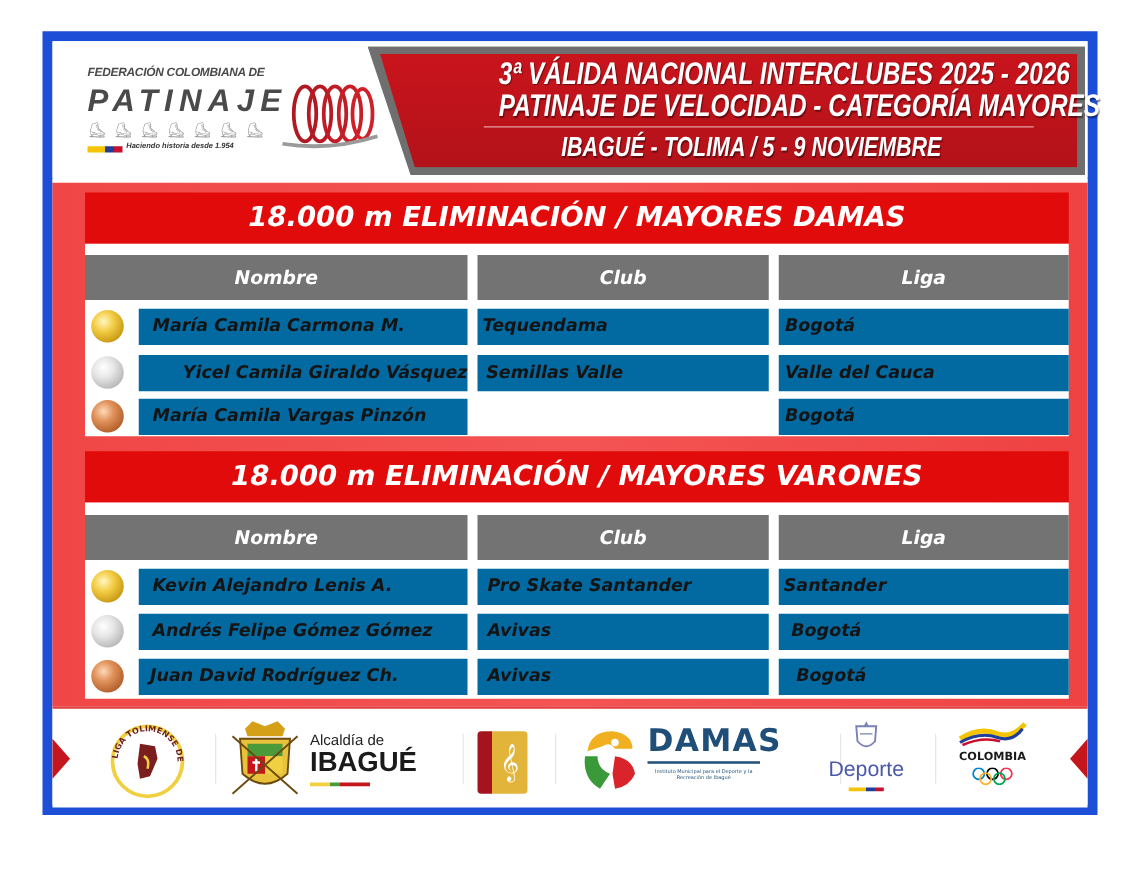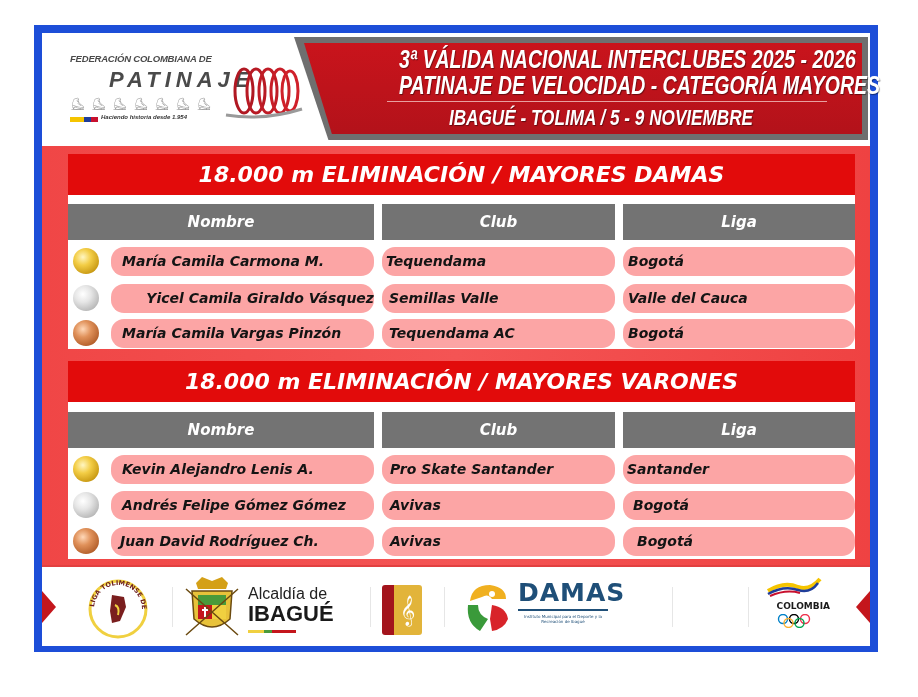--- a/index.html
+++ b/index.html
@@ -2,40 +2,40 @@
 <html><head>
 <meta charset="utf-8">
 <style>
   html, body { margin: 0; padding: 0; background: #ffffff; }
   body { width: 918px; height: 697px; position: relative; overflow: hidden; font-family: "DejaVu Sans", sans-serif; }
   .frame { position: absolute; left: 34px; top: 25px; width: 828px; height: 611px; border: 8px solid #1d4ed8; background: #ffffff; }
   
   .hdr { position: absolute; left: 0; top: 0; width: 828px; height: 109px; background: #ffffff; }
   .logo-fed { position: absolute; left: 22px; top: 14px; width: 240px; height: 86px; }
   .fed-line1 { position: absolute; left: 6px; top: 6px; font-size: 9.5px; font-style: italic; font-weight: bold; color: #4a4a4a; letter-spacing: -0.2px; font-family: "Liberation Sans", sans-serif; }
-  .fed-line2 { position: absolute; left: 6px; top: 20px; font-size: 22px; font-style: italic; font-weight: bold; color: #4a4a4a; letter-spacing: 5px; font-family: "Liberation Sans", sans-serif; margin-left: 39px; }
+  .fed-line2 { position: absolute; left: 6px; top: 20px; font-size: 25px; font-style: italic; font-weight: bold; color: #4a4a4a; letter-spacing: 5px; font-family: "Liberation Sans", sans-serif; }
   .fed-figs { position: absolute; left: 6px; top: 50px; font-size: 12px; color: #9a9a9a; letter-spacing: 1px; }
   .fed-flag { position: absolute; left: 6px; top: 70px; width: 28px; height: 5px; background: linear-gradient(90deg, #f5c400 0 50%, #1f3d99 50% 75%, #c8102e 75%); }
   .fed-motto { position: absolute; left: 37px; top: 67px; font-size: 6px; font-style: italic; font-weight: bold; color: #333; font-family: "Liberation Sans", sans-serif; }
   .fed-rings { position: absolute; left: 160px; top: 18px; width: 80px; height: 58px; }
   .banner-wrap { position: absolute; left: 252px; top: 4px; width: 574px; height: 103px; background: #6f6f6f; clip-path: polygon(0 0, 100% 0, 100% 100%, 6% 100%); }
   .banner { position: absolute; left: 262px; top: 10px; width: 558px; height: 91px; background: linear-gradient(180deg, #c9141c 0%, #b3121a 100%); clip-path: polygon(0 0, 100% 0, 100% 100%, 5% 100%); }
   .banner-line { position: absolute; left: 300px; right: 10px; text-align: center; color: #ffffff; font-family: "Liberation Sans", sans-serif; font-weight: bold; font-style: italic; transform: scaleX(0.78); transform-origin: center; white-space: nowrap; text-shadow: 1px 1px 1px rgba(0,0,0,0.45); }
   .bl1 { top: 12px; font-size: 25px; }
   .bl2 { top: 38px; font-size: 25px; }
   .bl3 { top: 72px; font-size: 22px; }
   .banner-rule { position: absolute; left: 345px; width: 440px; top: 68px; height: 1px; background: #e8a0a0; }
 
   
   .body { position: absolute; left: 0; top: 110px; width: 828px; height: 420px; background: linear-gradient(90deg, #f04646 0%, #f45454 50%, #ef4242 100%); border-top: 3px solid #ffffff; }
   .section { position: absolute; left: 26px; width: 787px; font-style: italic; }
   .title-bar { position: absolute; left: 0; top: 0; width: 787px; height: 41px; background: #e20b0b; color: #ffffff; font-weight: bold; font-size: 22px; text-align: center; line-height: 41px; white-space: nowrap; }
   .table-bg { position: absolute; left: 0; top: 41px; width: 787px; background: #ffffff; }
   .th { position: absolute; height: 36px; background: #737373; color: #ffffff; font-weight: bold; font-size: 15px; text-align: center; line-height: 36px; }
-  .td { position: absolute; height: 29px; background: #fca5a5; color: #141414; font-weight: bold; font-size: 14px; line-height: 29px; white-space: nowrap; overflow: hidden; box-sizing: border-box; border-radius: 13px; }
+  .td { position: absolute; height: 29px; background: #0369a1; color: #141414; font-weight: bold; font-size: 14px; line-height: 29px; white-space: nowrap; overflow: hidden; box-sizing: border-box; }
   .medal { position: absolute; width: 26px; height: 26px; border-radius: 50%; left: 5px; }
   .medal.gold { background: radial-gradient(circle at 38% 35%, #fff6c2 0%, #f3cd45 35%, #c99a14 75%, #8a6a0c 100%); }
   .medal.silver { background: radial-gradient(circle at 38% 35%, #ffffff 0%, #e6e6e6 35%, #b9b9b9 75%, #7e7e7e 100%); }
   .medal.bronze { background: radial-gradient(circle at 38% 35%, #ffd8b8 0%, #e0915a 35%, #b4602c 75%, #7a3b17 100%); }
 
   
   .footer { position: absolute; left: 0; top: 532px; width: 828px; height: 79px; background: #ffffff; border-top: 2px solid #e24040; }
   .arrow-l { position: absolute; left: 0; top: 24px; width: 0; height: 0; border-top: 16px solid transparent; border-bottom: 16px solid transparent; border-left: 14px solid #c4161c; }
   .arrow-r { position: absolute; right: 0; top: 24px; width: 0; height: 0; border-top: 16px solid transparent; border-bottom: 16px solid transparent; border-right: 14px solid #c4161c; }
   .sep { position: absolute; top: 20px; width: 1px; height: 40px; background: #e6e6e6; }
@@ -87,21 +87,20 @@
         <div class="td" style="left:314px;top:52px;width:233px;padding-left:4px;">Tequendama</div>
         <div class="td" style="left:555px;top:52px;width:232px;padding-left:5px;">Bogotá</div>
 
         <div class="medal silver" style="top:90px;"></div>
         <div class="td" style="left:43px;top:89px;width:263px;padding-left:12px;text-align:right;">Yicel Camila Giraldo Vásquez</div>
         <div class="td" style="left:314px;top:89px;width:233px;padding-left:7px;">Semillas Valle</div>
         <div class="td" style="left:555px;top:89px;width:232px;padding-left:5px;">Valle del Cauca</div>
 
         <div class="medal bronze" style="top:125px;"></div>
         <div class="td" style="left:43px;top:124px;width:263px;padding-left:11px;">María Camila Vargas Pinzón</div>
-        <div class="td" style="left:314px;top:124px;width:233px;padding-left:7px;">Tequendama AC</div>
         <div class="td" style="left:555px;top:124px;width:232px;padding-left:5px;">Bogotá</div>
       </div>
     </div>
 
     <div class="section" style="top:215px;height:200px;">
       <div class="title-bar">18.000 m ELIMINACIÓN / MAYORES VARONES</div>
       <div class="table-bg" style="height:157px;">
         <div class="th" style="left:0;top:10px;width:306px;">Nombre</div>
         <div class="th" style="left:314px;top:10px;width:233px;">Club</div>
         <div class="th" style="left:555px;top:10px;width:232px;">Liga</div>
@@ -140,21 +139,21 @@
     <svg class="logo" style="left:140px;top:8px;width:60px;height:66px;" viewBox="0 0 60 66">
       <path d="M14 8 L20 2 L30 6 L40 2 L46 8 L44 14 L16 14 Z" fill="#d4a017"></path>
       <path d="M10 16 L50 16 L48 44 Q30 60 12 44 Z" fill="#e8c23a" stroke="#6b4a10" stroke-width="1.5"></path>
       <rect x="16" y="20" width="28" height="10" fill="#4a9a3a"></rect>
       <rect x="16" y="30" width="14" height="14" fill="#c4161c"></rect>
       <rect x="30" y="30" width="14" height="14" fill="#f0d040"></rect>
       <path d="M23 32 V42 M20 35 H26" stroke="#ffffff" stroke-width="2"></path>
       <path d="M4 60 L56 14 M56 60 L4 14" stroke="#6b4a10" stroke-width="1.5"></path>
     </svg>
     <div class="logo" style="left:206px;top:18px;font-family:'Liberation Sans',sans-serif;">
-      <div style="font-size:16px;color:#222;">Alcaldía de</div>
+      <div style="font-size:12px;color:#222;">Alcaldía de</div>
       <div style="font-size:22px;font-weight:bold;color:#1a1a1a;line-height:22px;">IBAGUÉ</div>
       <div style="width:48px;height:3px;margin-top:5px;background:linear-gradient(90deg,#f0d040 0 33%,#4a9a3a 33% 50%,#c4161c 50%);"></div>
     </div>
     <div class="sep" style="left:328px;"></div>
 
     <div class="logo" style="left:340px;top:18px;width:40px;height:50px;background:linear-gradient(90deg,#a3141c 0 30%,#e2b43a 30%);border-radius:3px;">
       <div style="position:absolute;left:18px;top:12px;font-size:26px;color:#ffffff;line-height:26px;">𝄞</div>
     </div>
     <div class="sep" style="left:402px;"></div>
 
@@ -164,29 +163,38 @@
       <path d="M6 26 Q4 44 18 52 L26 40 Q16 36 16 26 Z" fill="#3a9a3a"></path>
       <path d="M30 26 Q44 28 46 40 Q42 50 30 52 L28 40 Z" fill="#d8242a"></path>
     </svg>
     <div class="logo" style="left:476px;top:12px;">
       <div style="font-size:25px;font-weight:bold;color:#1f4f78;letter-spacing:1px;line-height:28px;">DAMAS</div>
       <div style="width:90px;height:2px;background:#1f4f78;margin-top:2px;"></div>
       <div style="font-size:4px;color:#1f4f78;width:90px;text-align:center;margin-top:3px;line-height:5px;">Instituto Municipal para el Deporte y la Recreación de Ibagué</div>
     </div>
     <div class="sep" style="left:630px;"></div>
 
+    <div class="logo" style="left:606px;top:10px;width:90px;text-align:center;">
+      <svg style="width:22px;height:26px;" viewBox="0 0 22 26">
+        <path d="M3 4 L19 4 L18 16 Q11 24 4 16 Z" fill="none" stroke="#7a80b8" stroke-width="1.5"></path>
+        <path d="M11 0 L13 4 H9 Z" fill="#7a80b8"></path>
+        <path d="M6 10 H16" stroke="#7a80b8" stroke-width="1"></path>
+      </svg>
+      <div style="font-size:17px;color:#4a58a8;font-family:'Liberation Sans',sans-serif;line-height:18px;">Deporte</div>
+      <div style="width:28px;height:3px;margin:5px auto 0;background:linear-gradient(90deg,#f5c400 0 50%,#1f3d99 50% 75%,#c8102e 75%);"></div>
+    </div>
     <div class="sep" style="left:706px;"></div>
 
     <div class="logo" style="left:716px;top:10px;width:72px;text-align:center;">
       <svg style="width:60px;height:20px;" viewBox="0 0 60 20">
         <path d="M4 14 Q20 4 34 10 Q46 14 56 2" stroke="#f5c400" stroke-width="4" fill="none"></path>
         <path d="M4 17 Q20 8 34 13 Q46 17 54 6" stroke="#1f3d99" stroke-width="2.5" fill="none"></path>
         <path d="M6 19 Q22 12 36 16" stroke="#c8102e" stroke-width="2" fill="none"></path>
       </svg>
-      <div style="font-size:9px;font-weight:bold;color:#1a1a1a;line-height:11px;text-align:right;">COLOMBIA</div>
+      <div style="font-size:9px;font-weight:bold;color:#1a1a1a;line-height:11px;">COLOMBIA</div>
       <svg style="width:36px;height:14px;margin-top:2px;" viewBox="0 0 36 14">
         <g fill="none" stroke-width="1.4">
           <circle cx="7" cy="5" r="4.5" stroke="#0081c8"></circle>
           <circle cx="18" cy="5" r="4.5" stroke="#000000"></circle>
           <circle cx="29" cy="5" r="4.5" stroke="#ee334e"></circle>
           <circle cx="12.5" cy="9" r="4.5" stroke="#fcb131"></circle>
           <circle cx="23.5" cy="9" r="4.5" stroke="#00a651"></circle>
         </g>
       </svg>
     </div>

